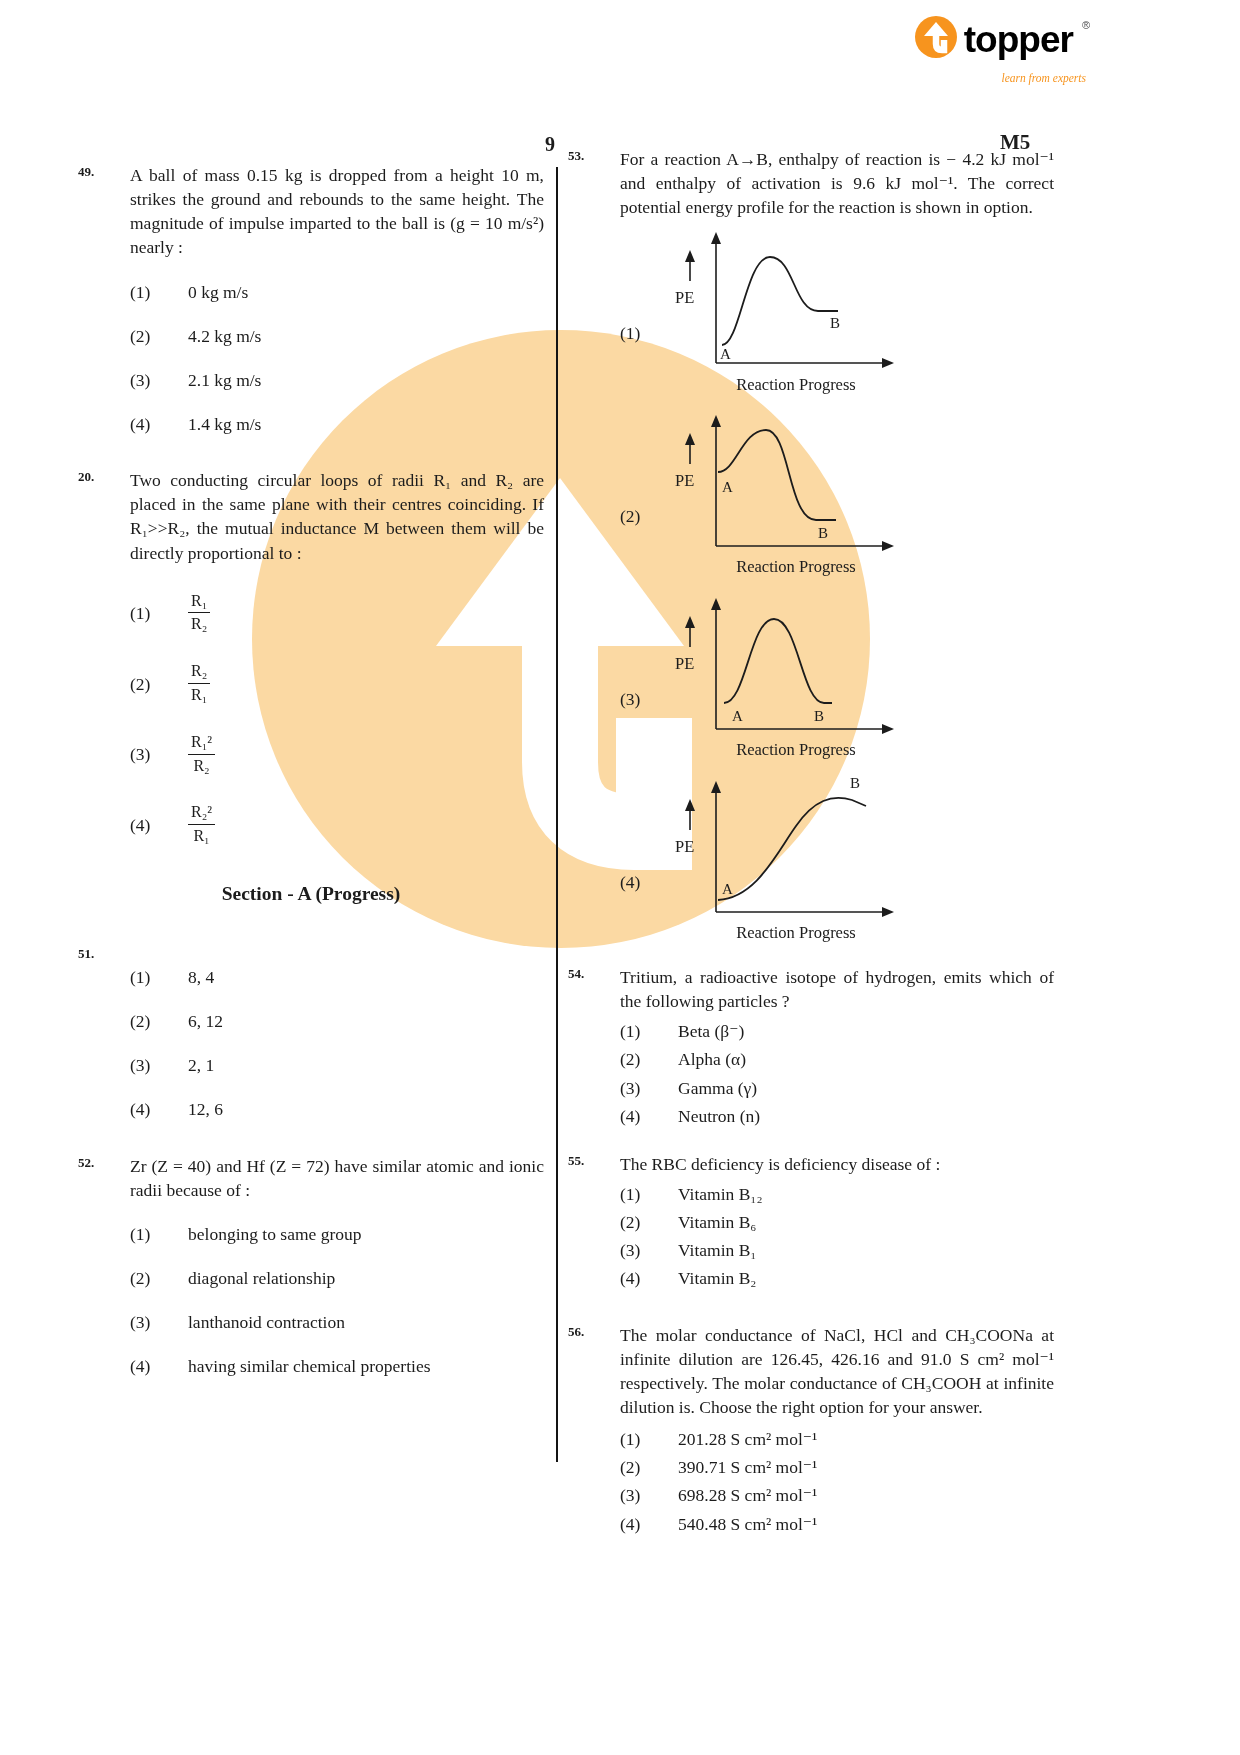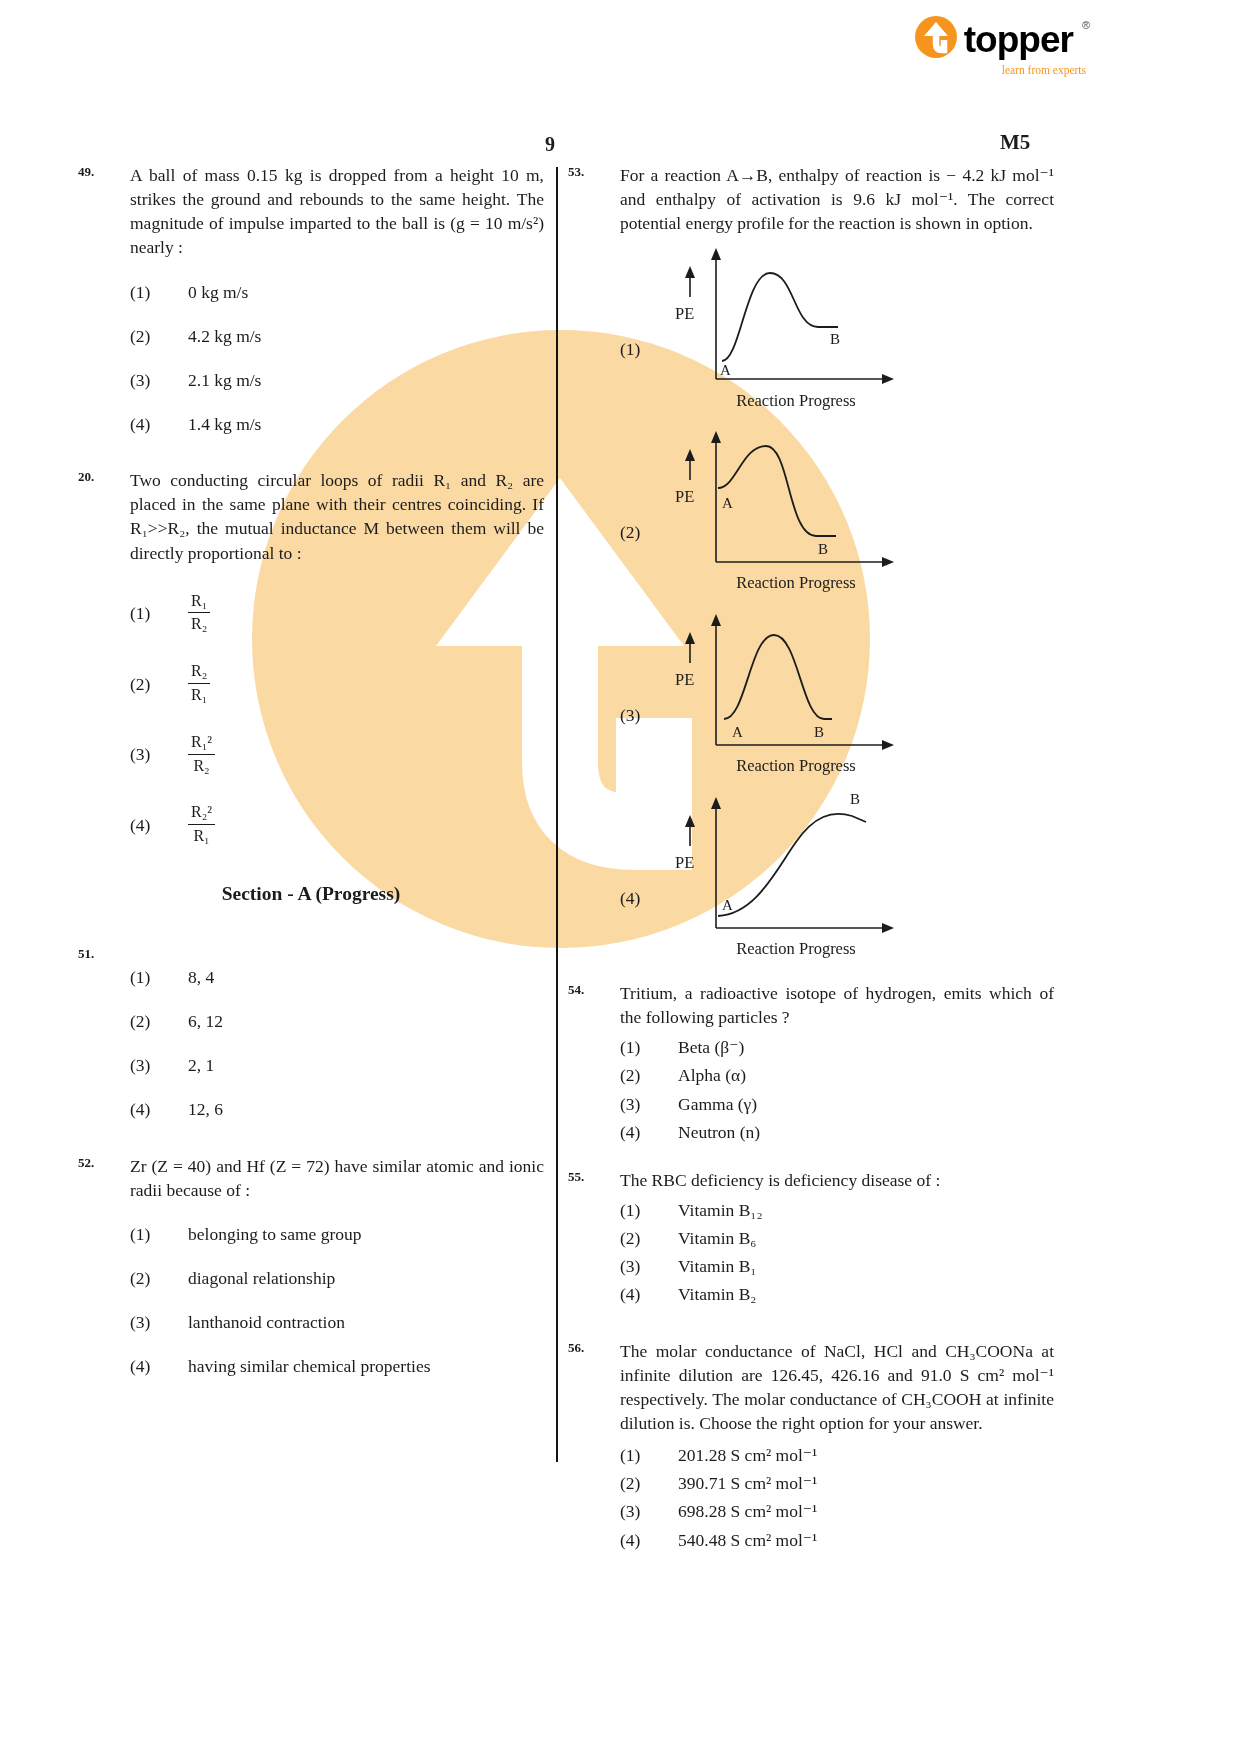--- a/index.html
+++ b/index.html
@@ -18,25 +18,25 @@
   .paper-code  { position:absolute; top:130px; left:1000px; font-size:21px; font-weight:bold; z-index:3; }
 
   
   .logo { position:absolute; top:16px; right:152px; z-index:3; text-align:right; }
   .logo-row { display:flex; align-items:center; gap:7px; }
   .logo-brand {
     font-family:"Liberation Sans","DejaVu Sans",sans-serif;
     font-weight:bold; font-size:37px; color:#000000; letter-spacing:-1px; line-height:1;
   }
   .logo-reg { font-family:"Liberation Sans",sans-serif; font-size:11px; color:#4c4c4e; vertical-align:top; position:relative; top:-14px; left:2px;}
-  .logo-tagline { font-size:11.5px; color:#f7941e; margin-top:2px; margin-right:2px; }
+  .logo-tagline { font-style:italic; font-size:11.5px; color:#f7941e; margin-top:10px; margin-right:2px; }
 
   
   .col-left  { position:absolute; left:78px;  top:163px; width:466px; z-index:2; }
-  .col-right { position:absolute; left:568px; top:163px; width:486px; z-index:2; }
+  .col-right { position:absolute; left:568px; top:147px; width:486px; z-index:2; }
   .divider   { position:absolute; left:556px; top:167px; width:2px; height:1295px; background:#141414; z-index:2; }
 
   
   .question { display:flex; margin-bottom:32px; }
   .qnum { width:52px; flex-shrink:0; font-weight:bold; font-size:13px; line-height:1.38; }
   .qbody { flex:1; font-size:17.5px; line-height:1.38; }
   .qtext { text-align:justify; }
   .options { margin-top:12px; }
   .option { display:flex; margin-top:20px; }
   .option.compact { margin-top:4px; }

